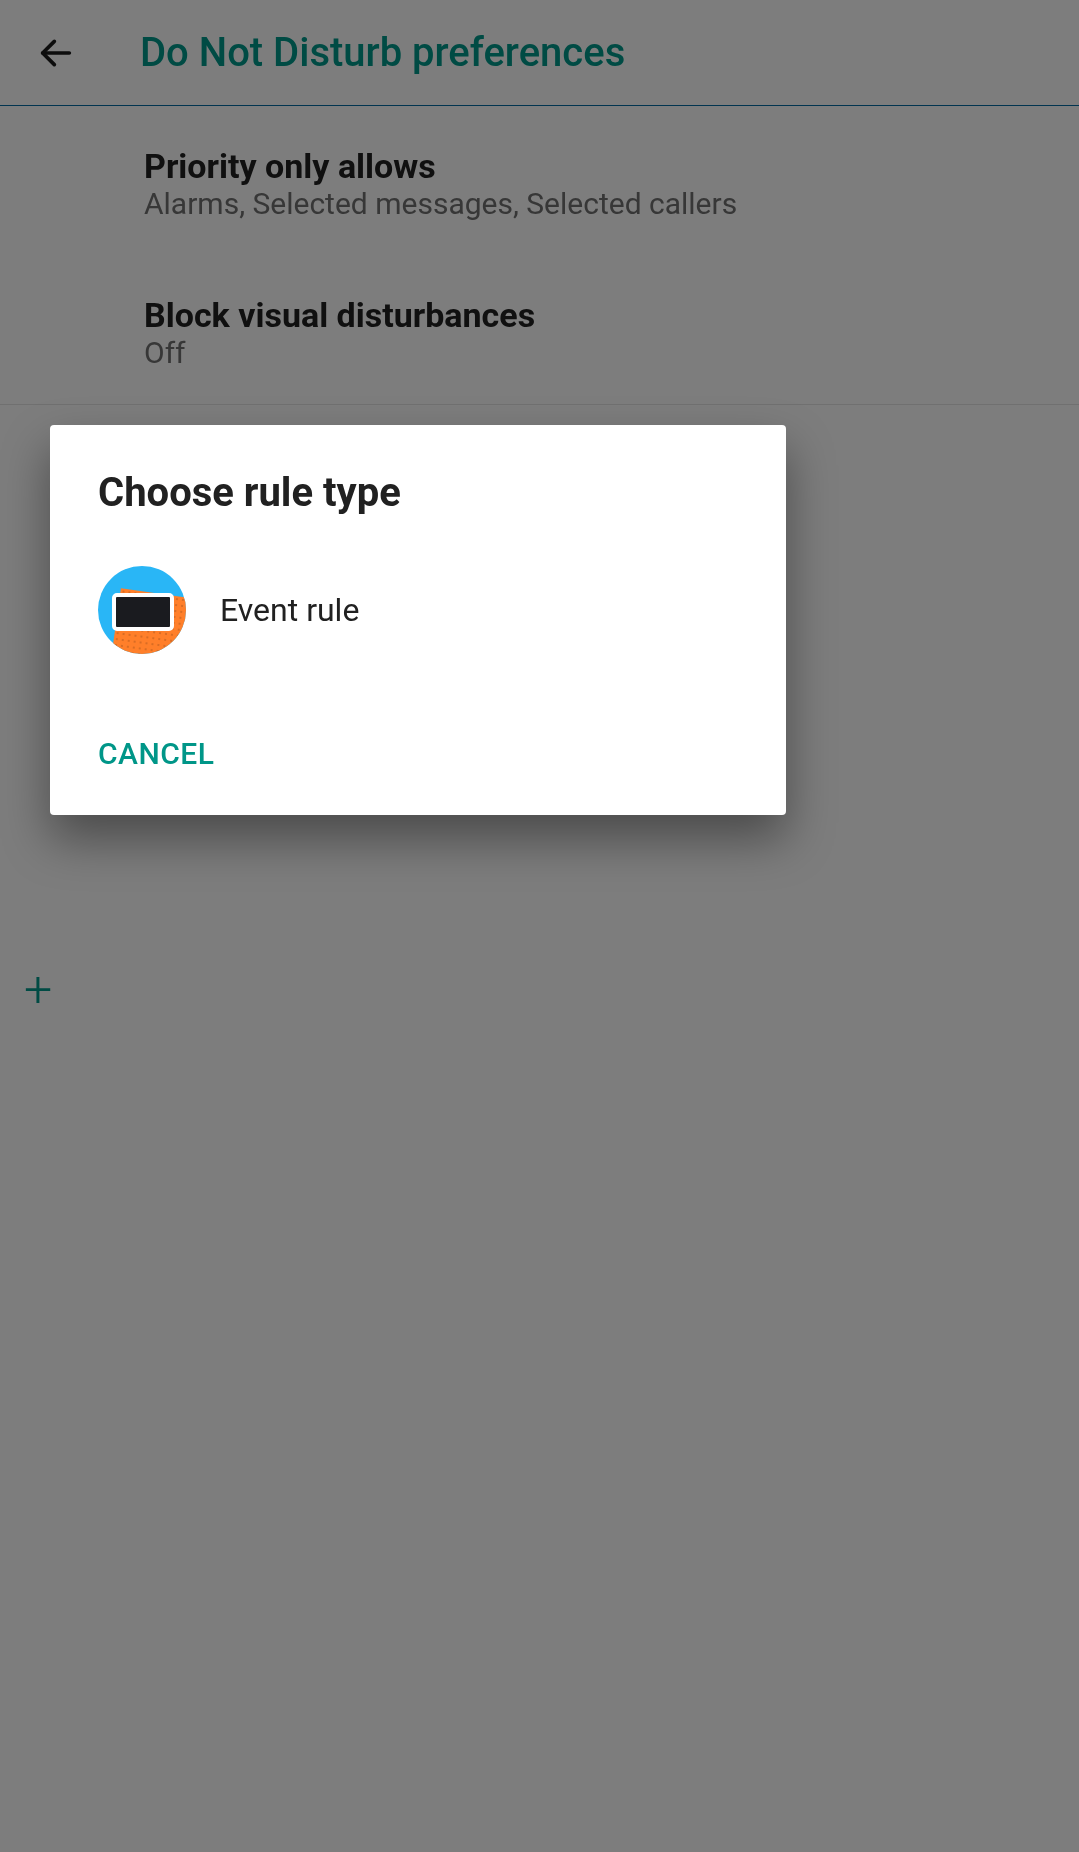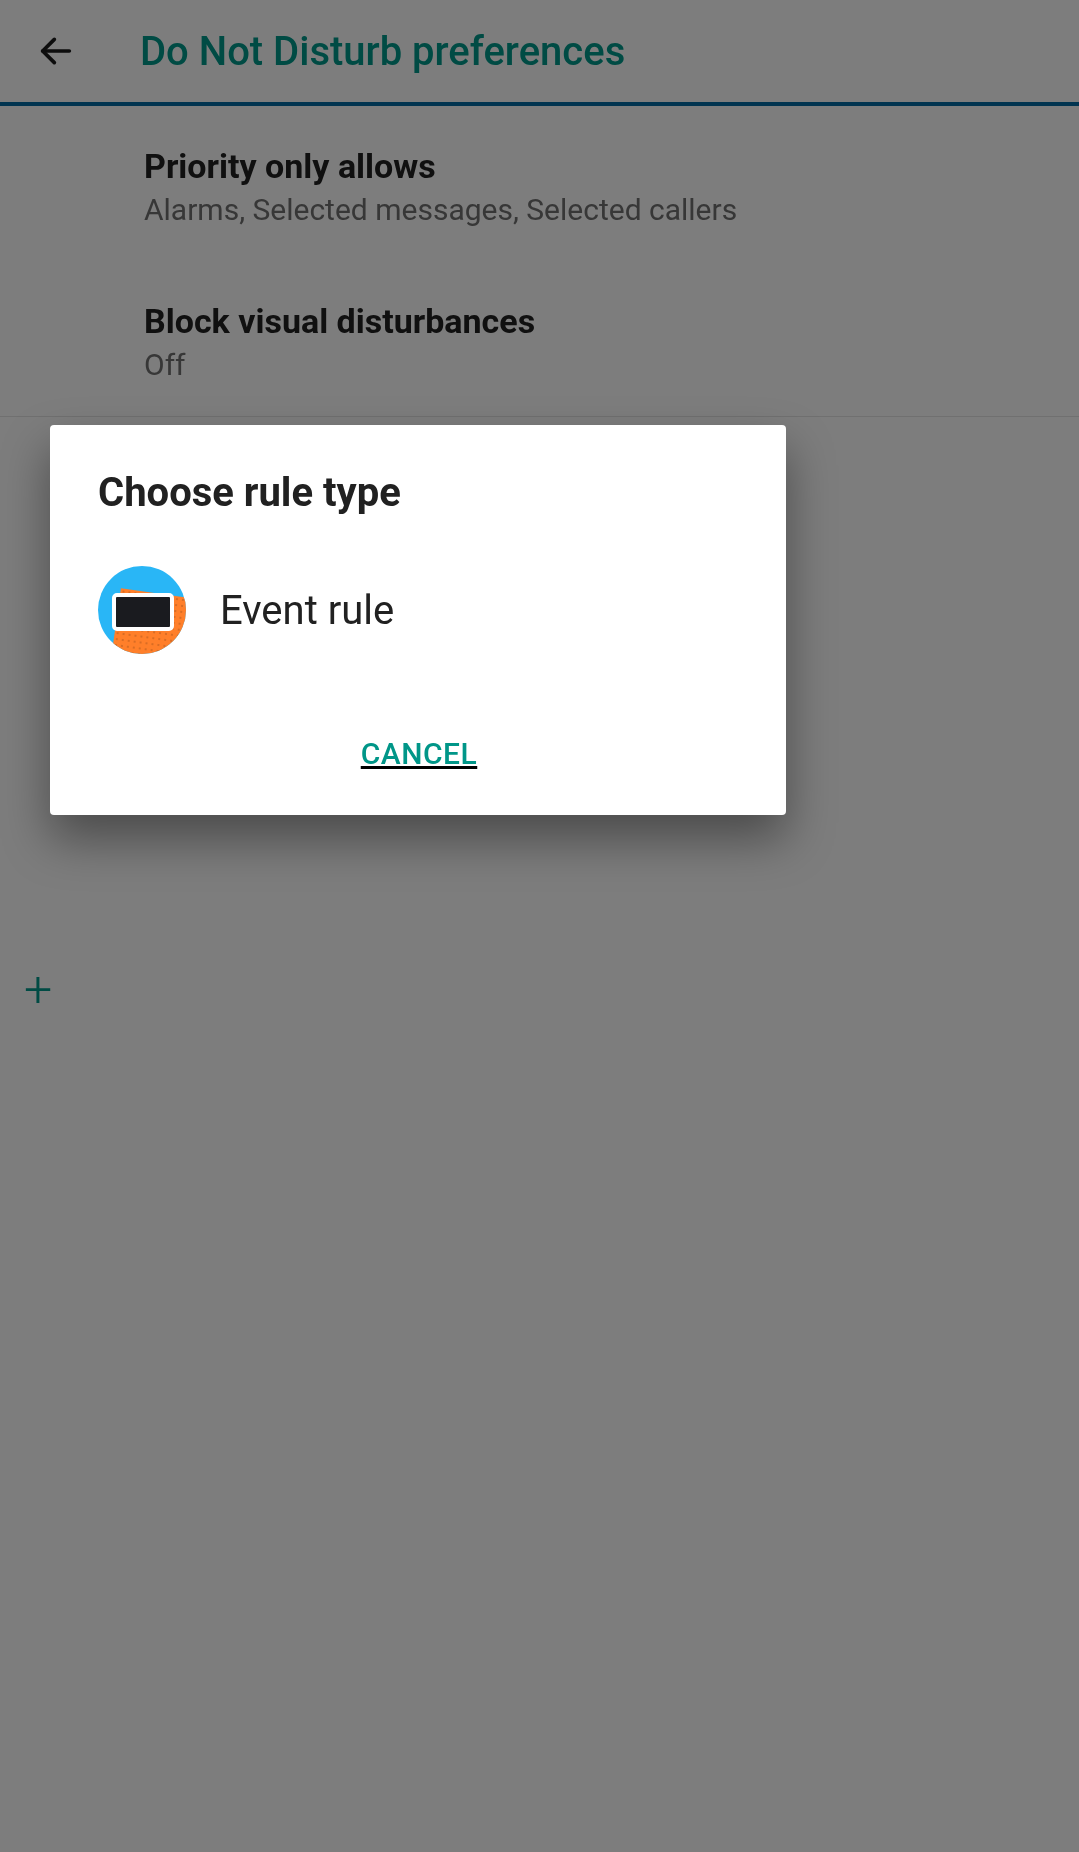--- a/index.html
+++ b/index.html
@@ -14,21 +14,21 @@
       overflow: hidden;
       background: #fafafa;
       position: relative;
     }
     
     .app-bar {
       height: 106px;
       display: flex;
       align-items: center;
       padding-left: 32px;
-      border-bottom: 4px solid #0369a1;
+      border-bottom: 1px solid #0369a1;
     }
     .back-icon {
       width: 48px;
       height: 48px;
       display: flex;
       align-items: center;
       justify-content: center;
       color: #1a1a1a;
     }
     .app-bar-title {
@@ -45,21 +45,20 @@
     .setting-item {
       padding-top: 40px;
       padding-bottom: 34px;
     }
     .setting-title {
       font-size: 34px;
       color: #212121;
       font-weight: 700;
     }
     .setting-sub {
-      margin-top: 6px;
       font-size: 30px;
       color: #6f6f6f;
     }
     .divider {
       border: none;
       border-top: 1px solid #e0e0e0;
       margin: 0;
     }
     
     .add-plus {
@@ -127,28 +126,27 @@
       top: 27px;
       left: 14px;
       width: 62px;
       height: 38px;
       background: #1a1b1f;
       border: 4px solid #ffffff;
       border-radius: 5px;
     }
     .rule-label {
       margin-left: 34px;
-      font-size: 40px;
+      font-size: 32px;
       color: #212121;
     }
     .dialog-actions {
       display: flex;
-      justify-content: center;
+      justify-content: flex-start;
       padding: 56px 46px 18px 48px;
-      text-decoration: underline;
     }
     .cancel-btn {
       font-size: 30px;
       font-weight: 500;
       color: #009688;
       letter-spacing: 0.5px;
       cursor: pointer;
     }
   </style>
 </head>

